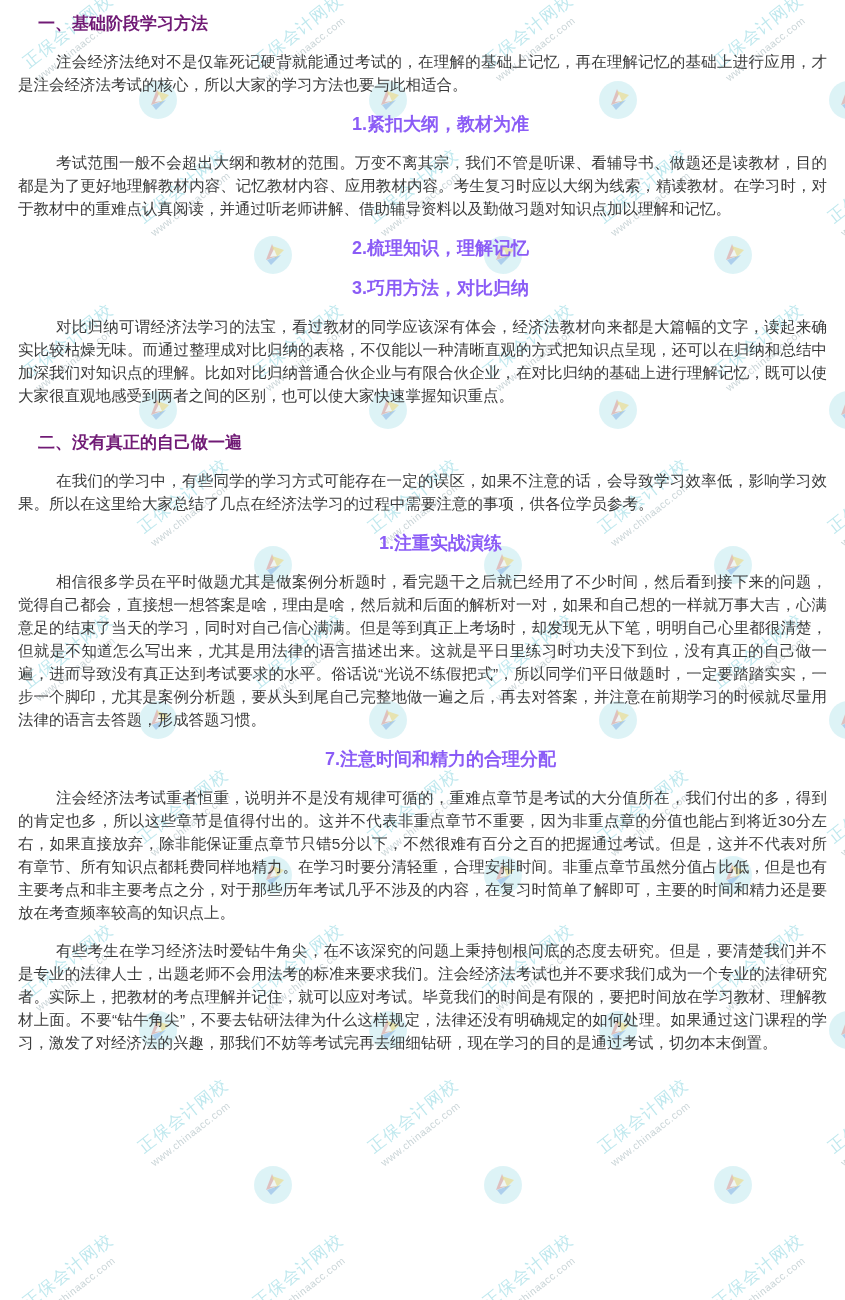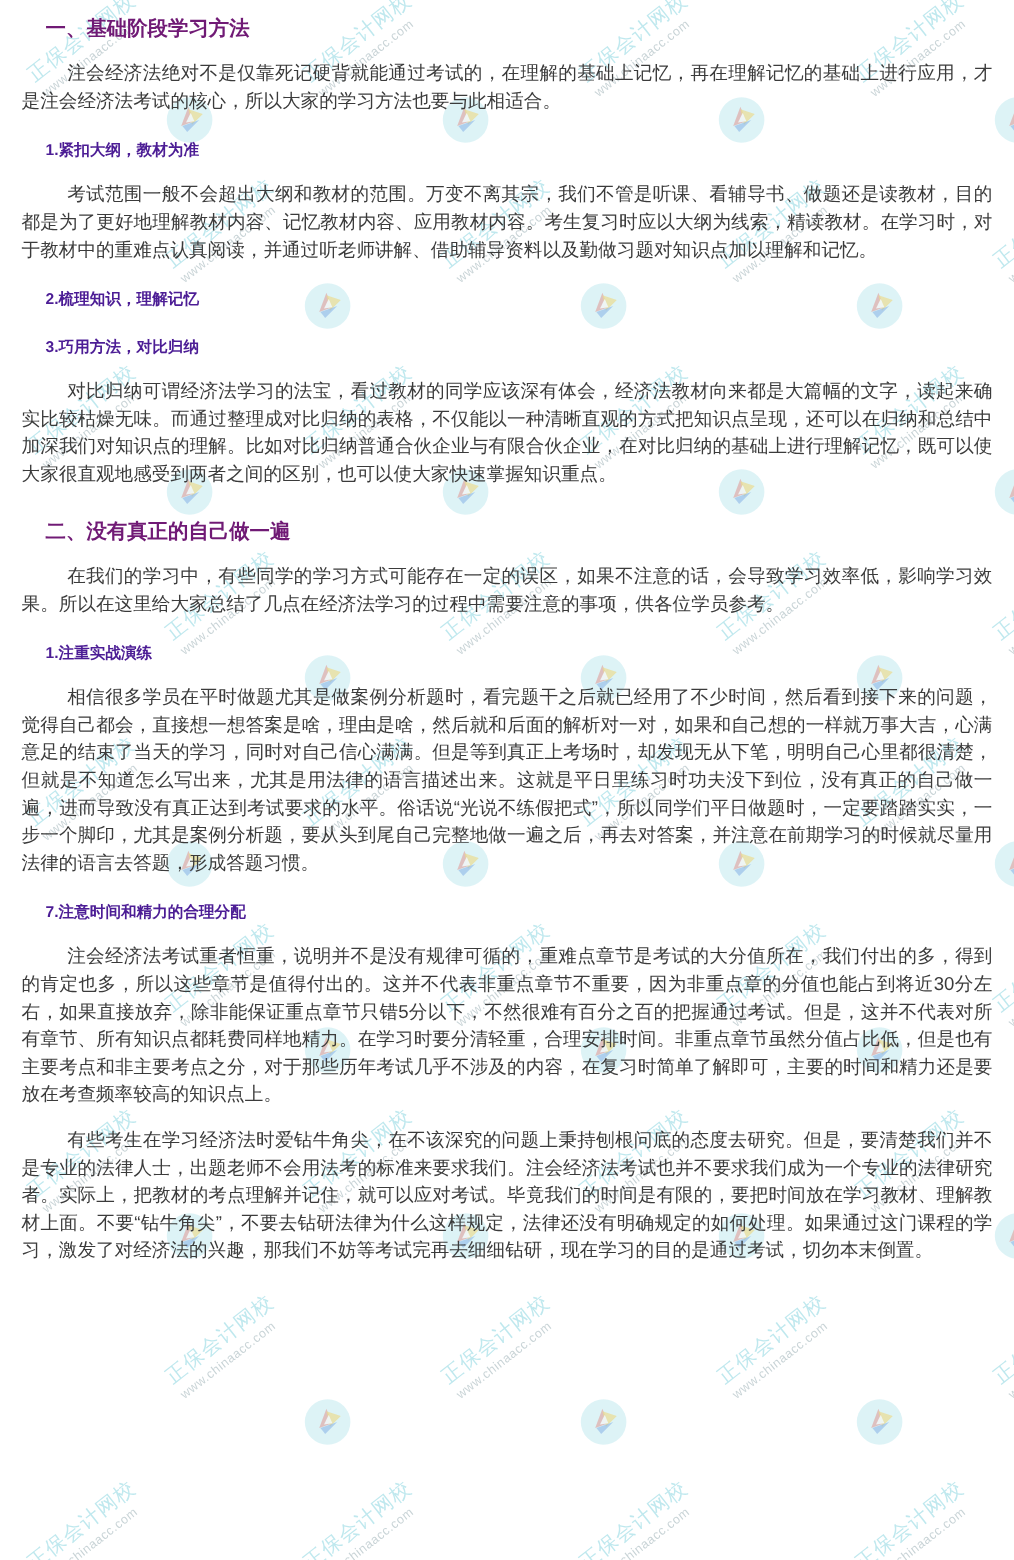--- a/index.html
+++ b/index.html
@@ -50,25 +50,26 @@
   }
   .sec-head {
     font-size: 17px;
     font-weight: bold;
     color: #701a75;
     margin: 24px 0 15px 36px;
     line-height: 23px;
   }
   section:first-of-type .sec-head { margin-top: 12px; }
   .sub-head {
-    font-size: 13px;
+    font-size: 18px;
     font-weight: bold;
-    color: #4c1d95;
+    color: #8b5cf6;
     margin: 17px 0 15px 36px;
     line-height: 23px;
+    text-align: center;
   }
   .para {
     margin: 15px 16px;
     text-indent: 38px;
     text-align: justify;
   }
 </style>
 </head>
 <body>
 

